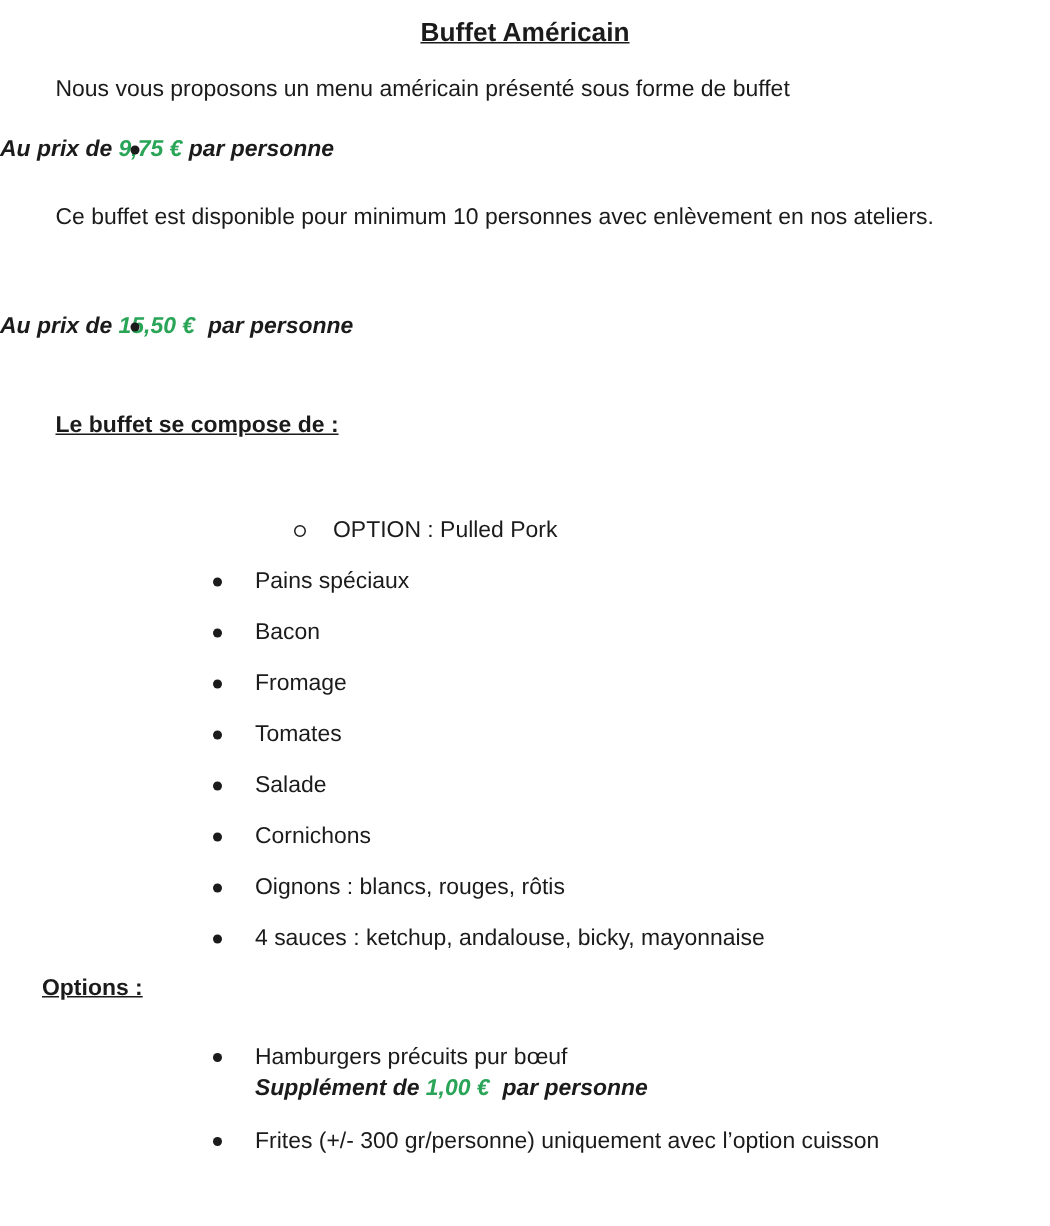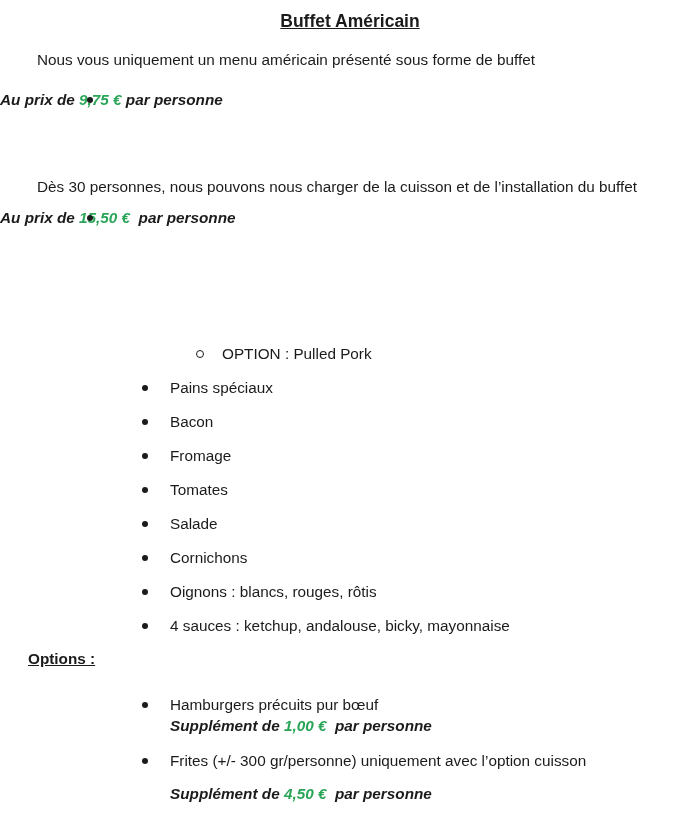--- a/index.html
+++ b/index.html
@@ -68,35 +68,38 @@
 </style>
 </head>
 <body>
 
 <div class="page">
 
   <div class="title">
     <span>Buffet Américain</span>
   </div>
 
-  <div class="para" style="top:50px;">Nous vous uniquement un menu américain présenté sous forme de buffet</div>
+  <div class="para" style="top:50px;">Nous vous proposons un menu américain présenté sous forme de buffet</div>
 
   <div class="row ind-price bi" style="top:90px;">
     <span class="dot lvl1"></span>
     <span class="txt">Au prix de </span><span class="txt green">9,75 €</span><span class="txt"> par personne</span>
   </div>
 
+  <div class="para" style="top:135px;">Ce buffet est disponible pour minimum 10 personnes avec enlèvement en nos ateliers.</div>
 
-  <div class="para" style="top:177px;">Dès 30 personnes, nous pouvons nous charger de la cuisson et de l’installation du buffet</div>
 
   <div class="row ind-price bi" style="top:208px;">
     <span class="dot lvl1"></span>
     <span class="txt">Au prix de </span><span class="txt green">15,50 €</span><span class="txt">  par personne</span>
   </div>
 
+  <div class="heading" style="top:274px; left:37px;">
+    <span>Le buffet se compose de :</span>
+  </div>
 
 
   <div class="row ind-sub" style="top:344px;">
     <span class="ring"></span>
     <span class="txt">OPTION : Pulled Pork</span>
   </div>
 
   <div class="row ind-item" style="top:378px;">
     <span class="dot lvl2"></span>
     <span class="txt">Pains spéciaux</span>
@@ -146,17 +149,14 @@
     <span class="txt">Hamburgers précuits pur bœuf</span>
   </div>
   <div class="row ind-item bi" style="top:716px;">
     <span class="txt">Supplément de </span><span class="txt green">1,00 €</span><span class="txt">  par personne</span>
   </div>
 
   <div class="row ind-item" style="top:751px;">
     <span class="dot lvl2"></span>
     <span class="txt">Frites (+/- 300 gr/personne) uniquement avec l’option cuisson</span>
   </div>
-  <div class="row ind-item bi" style="top:784px;">
-    <span class="txt">Supplément de </span><span class="txt green">4,50 €</span><span class="txt">  par personne</span>
-  </div>
 
 </div>
 
 </body></html>

